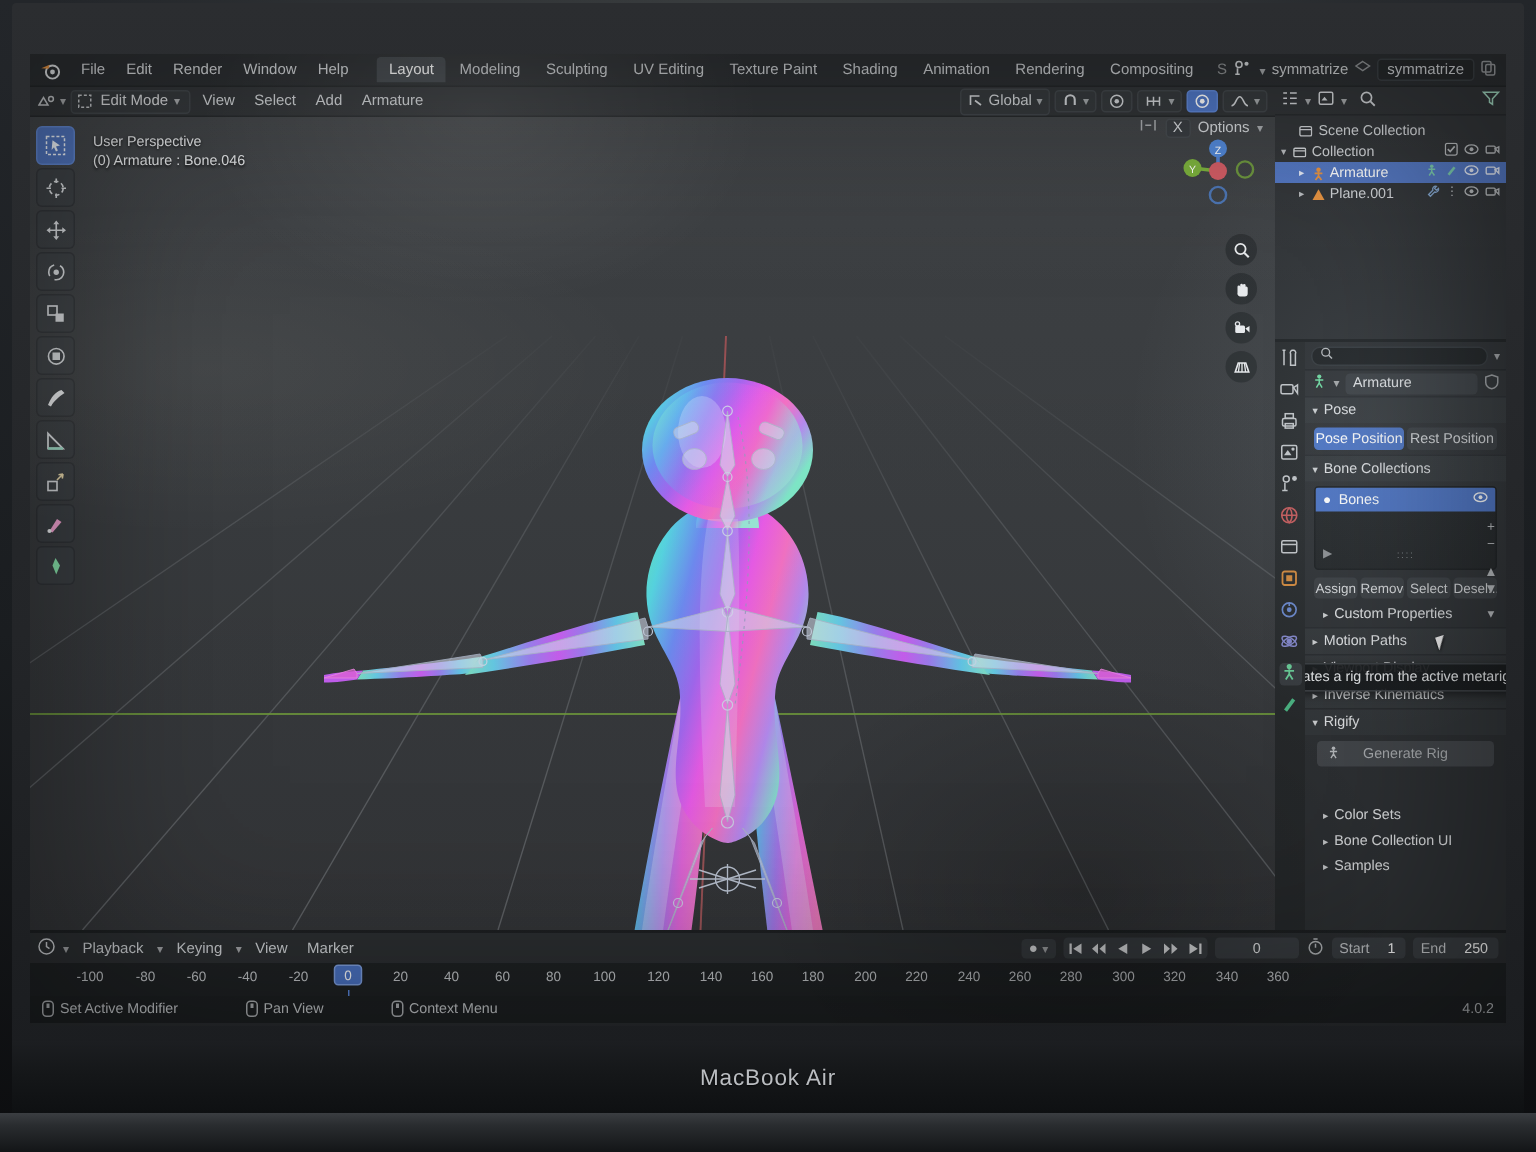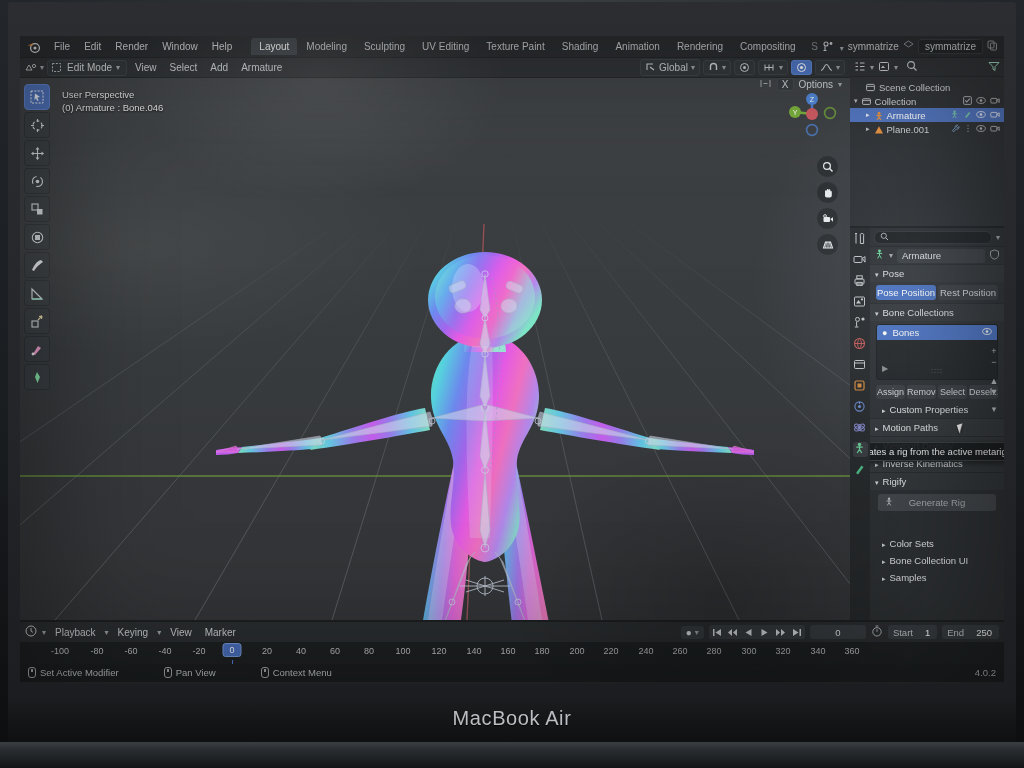--- a/index.html
+++ b/index.html
@@ -36,21 +36,21 @@
   }
 
   
   #chin {
     position: absolute;
     left: 8px; top: 694px; width: 1008px; height: 48px;
     background: linear-gradient(180deg, #1c1e21 0%, #151719 45%, #0e1012 100%);
     display: flex; align-items: center; justify-content: center;
   }
   #chin .brand {
-    color: #c9ccd0; font-size: 20px; letter-spacing: 0.6px;
+    color: #c9ccd0; font-size: 15px; letter-spacing: 0.6px;
     text-shadow: 0 1px 1px rgba(0,0,0,0.8);
     opacity: 0.92;
   }
   #deskline {
     position: absolute; left: 0; top: 742px; width: 1024px; height: 26px;
     background: linear-gradient(180deg, #3b3e42 0%, #2a2d30 30%, #131517 100%);
   }
 
   
   #app {

